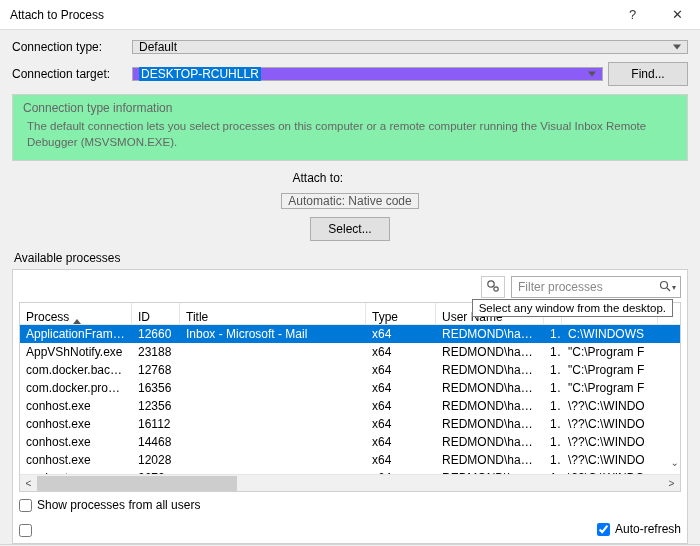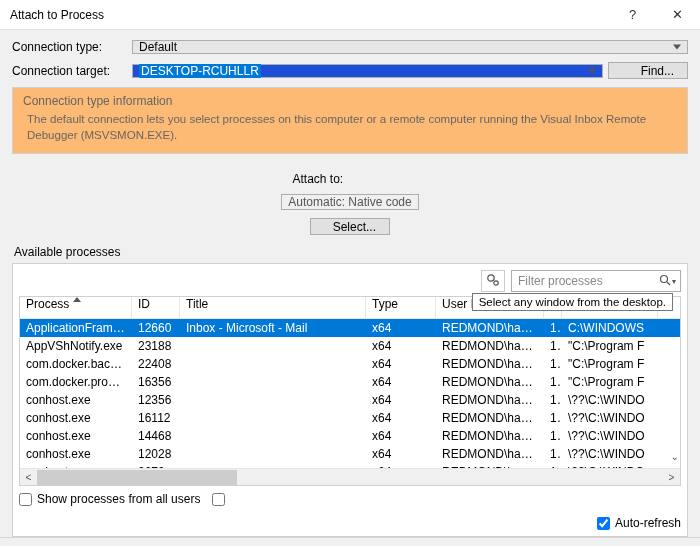--- a/index.html
+++ b/index.html
@@ -46,31 +46,31 @@
     position: absolute; right: 6px; top: 50%;
     border-left: 4px solid transparent;
     border-right: 4px solid transparent;
     border-top: 5px solid #555;
     transform: translateY(-50%);
   }
   .target-val {
     background: #0078d7; color: #fff; padding: 0 2px;
   }
   .btn-std {
-    min-width: 74px; height: 17px;
+    min-width: 74px; height: 24px;
     border: 1px solid #adadad; background: #e1e1e1;
-    display: flex; align-items: center; justify-content: flex-end;
+    display: flex; align-items: center; justify-content: center;
     padding: 0 13px;
   }
   .btn-std.wide { min-width: 80px; }
   .infobox {
     border: 1px solid #d0d0d0;
-    background: #fdba74;
+    background: #86efac;
     padding: 6px 10px 10px 10px;
-    margin-bottom: 18px;
+    margin-bottom: 10px;
   }
   .infobox .hdr { color: #666; margin-bottom: 4px; }
   .infobox .body { color: #666; font-size: 11.5px; line-height: 1.35; padding-left: 4px; }
   .attach-row { display: flex; align-items: center; gap: 8px; margin-bottom: 10px; flex-direction: column; }
   .attach-field {
     flex: 1; height: 22px; border: 1px solid #adadad;
     background: #f0f0f0; color: #555;
     display: flex; align-items: center; padding: 0 6px;
   }
   .section-label { margin: 4px 0 4px 2px; }
@@ -105,21 +105,21 @@
   }
   .ghead {
     display:flex; background:#fff; border-bottom:1px solid #e6e6e6;
     font-size: 12px; color:#000; height:22px; align-items:center;
     flex-shrink:0;
   }
   .ghead .col, .grow .col {
     padding: 0 6px; overflow:hidden; white-space:nowrap; text-overflow:ellipsis;
     border-right: 1px solid transparent;
   }
-  .ghead .col { border-right:1px solid #e6e6e6; display:flex; align-items:flex-start; gap:4px; height:100%; }
+  .ghead .col { border-right:1px solid #e6e6e6; display:flex; align-items:flex-end; gap:4px; height:100%; }
   .col.c-proc { width: 112px; }
   .col.c-id   { width: 48px; }
   .col.c-title{ width: 186px; }
   .col.c-type { width: 70px; }
   .col.c-user { width: 108px; }
   .col.c-s    { width: 18px; text-align:right; }
   .col.c-cmd  { width: 96px; }
   .sort-caret {
     width:0;height:0;border-left:4px solid transparent;border-right:4px solid transparent;
     border-bottom:5px solid #555; display:inline-block;
@@ -139,21 +139,21 @@
   }
   .hscroll .track { flex:1; position:relative; height:17px; }
   .hscroll .thumb {
     position:absolute; left:0; top:1px; height:15px; width: 200px;
     background:#cdcdcd;
   }
   .hscroll .vcaret {
     position:absolute; right:1px; top:-18px; color:#555; font-size:10px;
   }
   .checks { display:flex; align-items:flex-start; margin-top:6px; }
-  .checks .left { flex:1; display:flex; flex-direction:row; gap:12px; }
+  .checks .left { flex:1; display:flex; flex-direction:column; gap:12px; }
   .chk { display:flex; align-items:center; gap:5px; }
   .chk input { width:13px; height:13px; margin:0; }
   .checks .right { display:flex; align-items:center; gap:10px; padding-top:4px;margin-top:20px; }
   .btn-disabled { color:#9a9a9a; }
   .footer {
     border-top: 1px solid #d6d6d6;
     padding: 10px 12px;
     display:flex; justify-content:flex-end; gap:23px;
     background:#f0f0f0;
   }
@@ -176,21 +176,21 @@
 
   <div class="row">
     <div class="label">Connection type:</div>
     <div class="field dd">
       <span>Default</span>
     </div>
   </div>
 
   <div class="row">
     <div class="label">Connection target:</div>
-    <div class="field dd" style="background:#1d4ed8">
+    <div class="field dd" style="background:#8b5cf6">
       <span class="target-val">DESKTOP-RCUHLLR</span>
     </div>
     <div class="btn-std wide">
         <span>Find...</span>
       </div>
   </div>
 
   <div class="infobox">
     <div class="hdr">Connection type information</div>
     <div class="body">The default connection lets you select processes on this computer or a remote computer running the Visual Inbox Remote Debugger (MSVSMON.EXE).</div>
@@ -259,21 +259,21 @@
             <div class="col c-proc">AppVShNotify.exe</div>
             <div class="col c-id">23188</div>
             <div class="col c-title"></div>
             <div class="col c-type">x64</div>
             <div class="col c-user">REDMOND\hahole</div>
             <div class="col c-s">1</div>
             <div class="col c-cmd">"C:\Program F</div>
           </div>
           <div class="grow">
             <div class="col c-proc">com.docker.backend...</div>
-            <div class="col c-id">22408</div>
+            <div class="col c-id">12768</div>
             <div class="col c-title"></div>
             <div class="col c-type">x64</div>
             <div class="col c-user">REDMOND\hahole</div>
             <div class="col c-s">1</div>
             <div class="col c-cmd">"C:\Program F</div>
           </div>
           <div class="grow">
             <div class="col c-proc">com.docker.proxy.exe</div>
             <div class="col c-id">16356</div>
             <div class="col c-title"></div>

